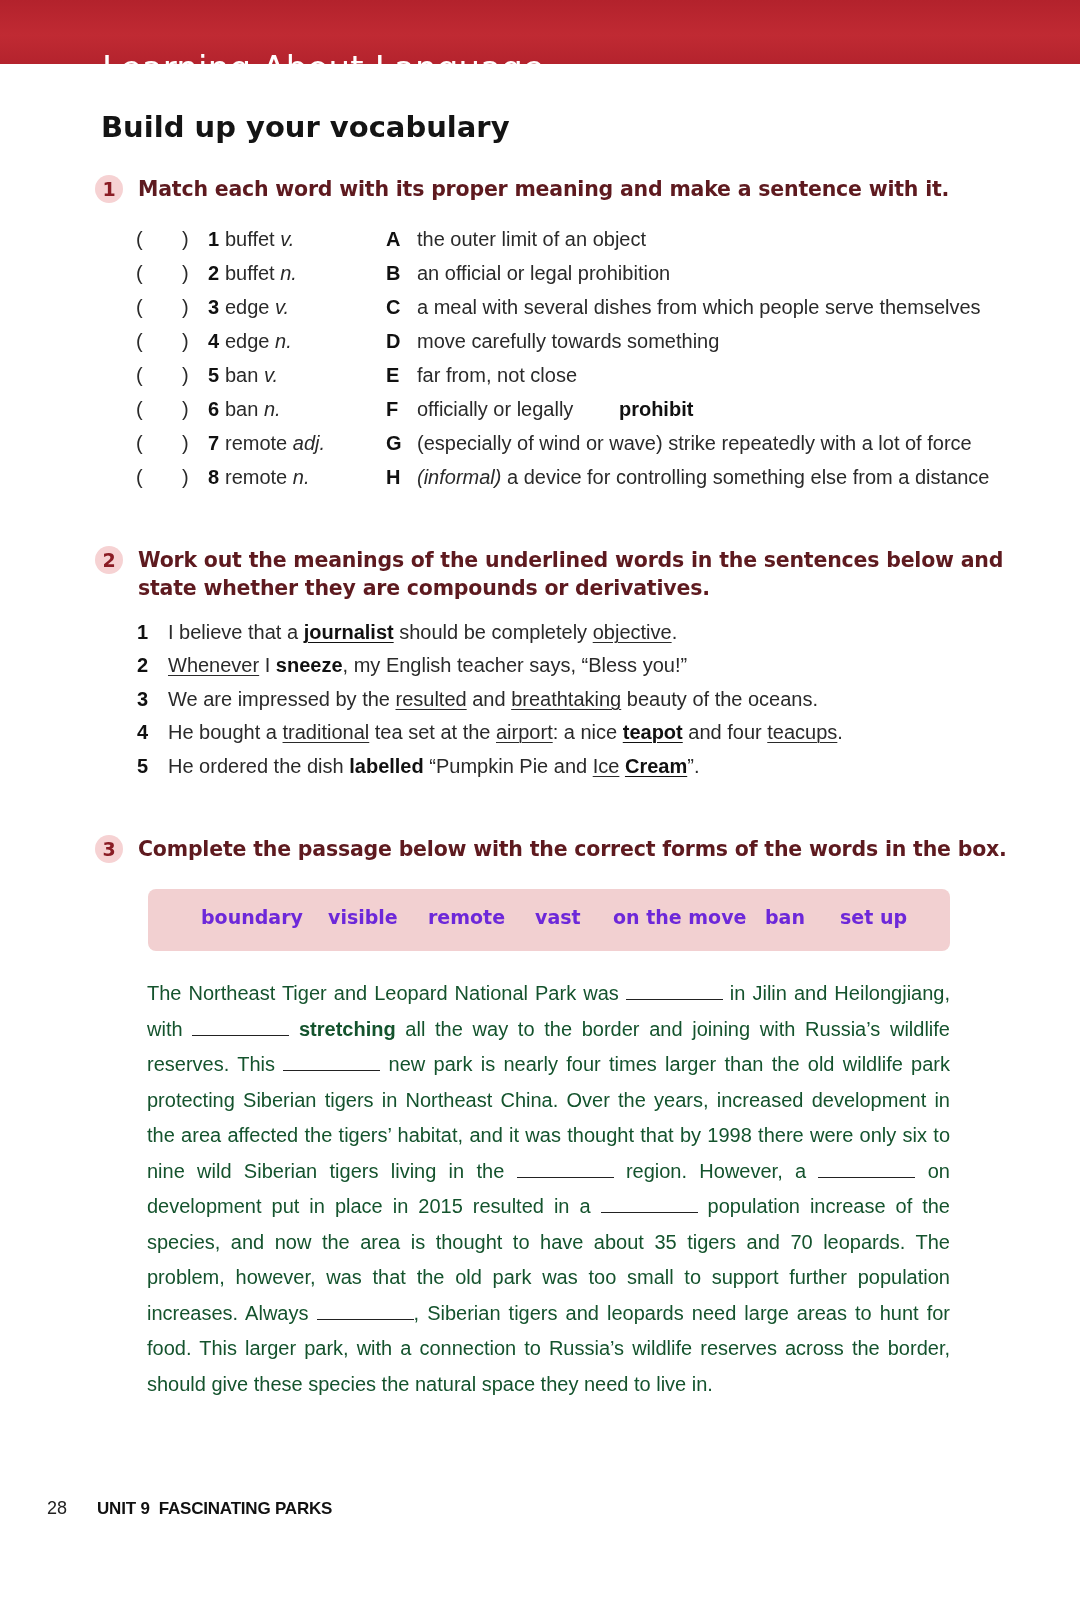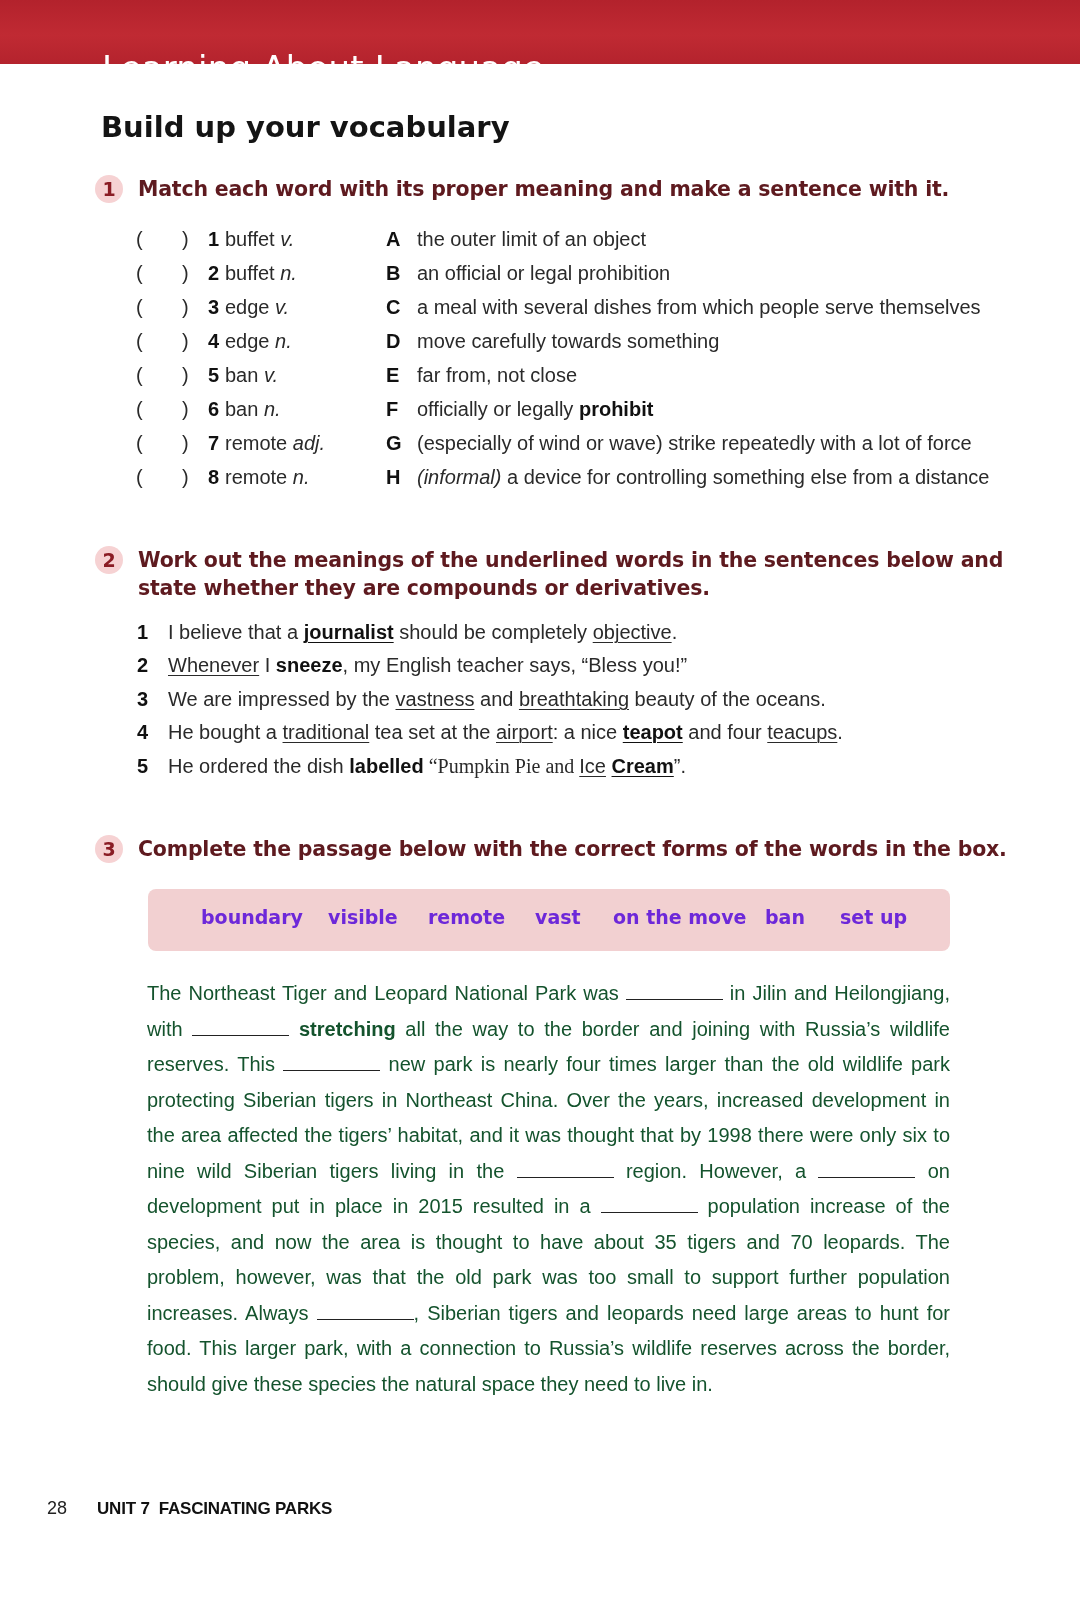--- a/index.html
+++ b/index.html
@@ -36,21 +36,21 @@
 
   
   .match-row { position: absolute; left: 136px; height: 34px; font-size: 20px; line-height: 28px; color: #2a2a2a; }
   .match-row .paren-l { position: absolute; left: 0; }
   .match-row .paren-r { position: absolute; left: 46px; }
   .match-row .num { position: absolute; left: 72px; font-weight: bold; color: #111; }
   .match-row .word { position: absolute; left: 89px; white-space: nowrap; }
   .match-row .pos { font-style: italic; }
   .match-row .letter { position: absolute; left: 250px; font-weight: bold; color: #111; }
   .match-row .def { position: absolute; left: 281px; white-space: nowrap; }
-  .match-row .def b { font-weight: bold; color: #111; }
+  .match-row .def b { font-weight: bold; color: #111; margin-left: 40px; }
 
   
   .sent-row { position: absolute; left: 137px; font-size: 20px; line-height: 28px; color: #2a2a2a; white-space: nowrap; }
   .sent-row .snum { display: inline-block; width: 31px; font-weight: bold; color: #111; }
   .u { text-decoration: underline; text-underline-offset: 3px; text-decoration-thickness: 1px; }
   .b { font-weight: bold; color: #111; }
 
   
   .word-box {
     position: absolute; left: 148px; top: 889px; width: 802px; height: 62px;
@@ -163,27 +163,27 @@
 </div>
 
 <div>
   <div class="sent-row" style="top:618px;">
     <span class="snum">1</span><span style="white-space:pre;">I believe that a </span><span class="u b">journalist</span><span style="white-space:pre;"> should be completely </span><span class="u">objective</span><span>.</span>
   </div>
   <div class="sent-row" style="top:651px;">
     <span class="snum">2</span><span class="u">Whenever</span><span style="white-space:pre;"> I </span><span class="b">sneeze</span><span style="white-space:pre;">, my English teacher says, “Bless you!”</span>
   </div>
   <div class="sent-row" style="top:685px;">
-    <span class="snum">3</span><span style="white-space:pre;">We are impressed by the </span><span class="u">vastness</span><span style="white-space:pre;"> and </span><span class="u">breathtaking</span><span style="white-space:pre;"> beauty of the oceans.</span>
+    <span class="snum">3</span><span style="white-space:pre;">We are impressed by the </span><span class="u">resulted</span><span style="white-space:pre;"> and </span><span class="u">breathtaking</span><span style="white-space:pre;"> beauty of the oceans.</span>
   </div>
   <div class="sent-row" style="top:718px;">
     <span class="snum">4</span><span style="white-space:pre;">He bought a </span><span class="u">traditional</span><span style="white-space:pre;"> tea set at the </span><span class="u">airport</span><span style="white-space:pre;">: a nice </span><span class="u b">teapot</span><span style="white-space:pre;"> and four </span><span class="u">teacups</span><span>.</span>
   </div>
   <div class="sent-row" style="top:752px;">
-    <span class="snum">5</span><span style="white-space:pre;">He ordered the dish </span><span class="b">labelled</span><span style="white-space:pre;font-family:Liberation Serif, serif;"> “Pumpkin Pie and </span><span class="u">Ice</span><span style="white-space:pre;"> </span><span class="u b">Cream</span><span>”.</span>
+    <span class="snum">5</span><span style="white-space:pre;">He ordered the dish </span><span class="b">labelled</span><span style="white-space:pre;"> “Pumpkin Pie and </span><span class="u">Ice</span><span style="white-space:pre;"> </span><span class="u b">Cream</span><span>”.</span>
   </div>
 </div>
 
 <div class="task-head" style="top:835px;">
   <span class="task-num">3</span>
   <span class="task-text">Complete the passage below with the correct forms of the words in the box.</span>
 </div>
 
 <div class="word-box">
   <span class="w" style="left:53px;">boundary</span>
@@ -191,13 +191,13 @@
   <span class="w" style="left:280px;">remote</span>
   <span class="w" style="left:387px;">vast</span>
   <span class="w" style="left:465px;">on the move</span>
   <span class="w" style="left:617px;">ban</span>
   <span class="w" style="left:692px;">set up</span>
 </div>
 
 <p class="passage"><span>The Northeast Tiger and Leopard National Park was </span><span class="blank"></span><span> in Jilin and Heilongjiang, with </span><span class="blank"></span> <b>stretching</b><span> all the way to the border and joining with Russia’s wildlife reserves. This </span><span class="blank"></span><span> new park is nearly four times larger than the old wildlife park protecting Siberian tigers in Northeast China. Over the years, increased development in the area affected the tigers’ habitat, and it was thought that by 1998 there were only six to nine wild Siberian tigers living in the </span><span class="blank"></span><span> region. However, a </span><span class="blank"></span><span> on development put in place in 2015 resulted in a </span><span class="blank"></span><span> population increase of the species, and now the area is thought to have about 35 tigers and 70 leopards. The problem, however, was that the old park was too small to support further population increases. Always </span><span class="blank"></span><span>, Siberian tigers and leopards need large areas to hunt for food. This larger park, with a connection to Russia’s wildlife reserves across the border, should give these species the natural space they need to live in.</span></p>
 
 <div class="footer-page">28</div>
-<div class="footer-unit" style="white-space:pre;">UNIT 7  FASCINATING PARKS</div>
+<div class="footer-unit" style="white-space:pre;">UNIT 9  FASCINATING PARKS</div>
 
 </body></html>

